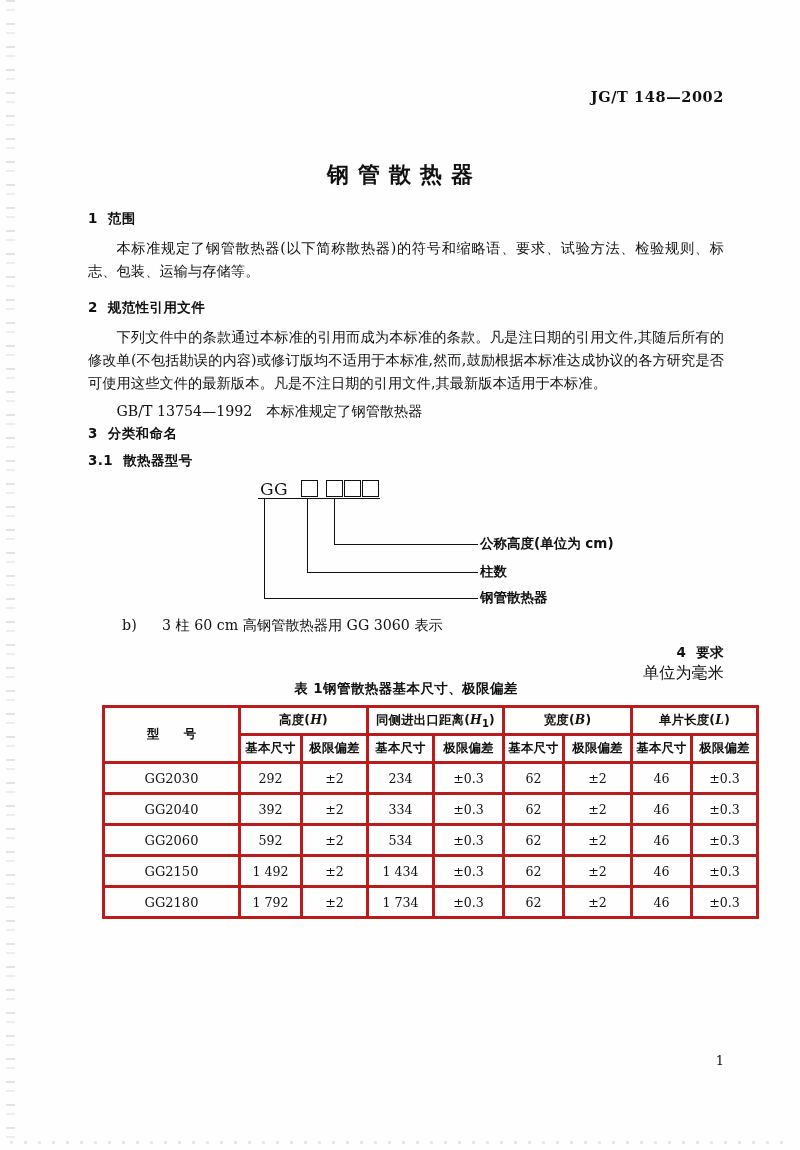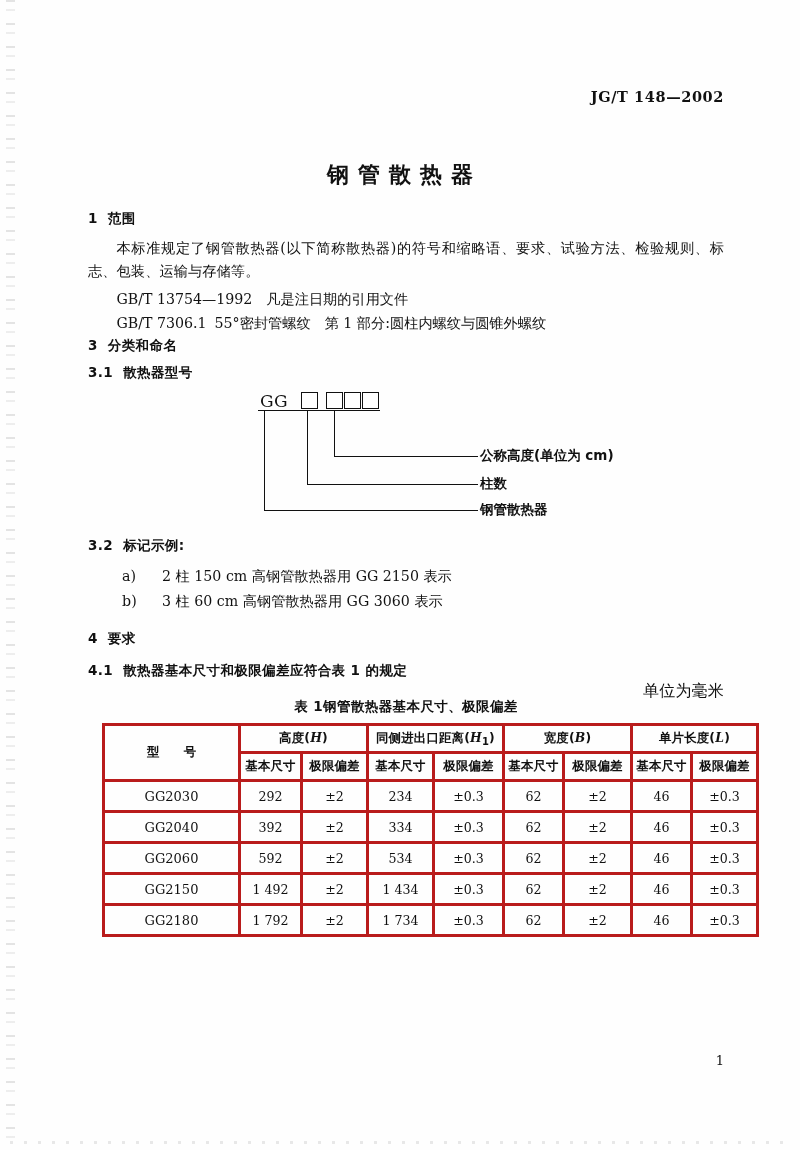--- a/index.html
+++ b/index.html
@@ -232,26 +232,27 @@
 
   <div class="doc-title">钢管散热器</div>
 
   <div class="content" style="top:210px; position:absolute;">
 
     <div class="h-sec">
       <span class="num">1</span><span>范围</span>
     </div>
     <p class="body">本标准规定了钢管散热器(以下简称散热器)的符号和缩略语、要求、试验方法、检验规则、标志、包装、运输与存储等。</p>
 
+    <div class="h-sec" style="margin-top:16px;">
+      <span class="num">2</span><span>规范性引用文件</span>
+    </div>
+    <p class="body">下列文件中的条款通过本标准的引用而成为本标准的条款。凡是注日期的引用文件,其随后所有的修改单(不包括勘误的内容)或修订版均不适用于本标准,然而,鼓励根据本标准达成协议的各方研究是否可使用这些文件的最新版本。凡是不注日期的引用文件,其最新版本适用于本标准。</p>
 
     <div class="ref-line">
-      <span>GB/T 13754—1992</span><span class="gap"></span><span>凡是注日期的引用文件</span>
-    </div>
-    <div class="ref-line">
-      <span>GB/T 7306.1</span><span class="gap-s"></span><span>55°密封管螺纹</span><span class="gap"></span><span>第 1 部分:圆柱内螺纹与圆锥外螺纹</span>
+      <span>GB/T 13754—1992</span><span class="gap"></span><span>本标准规定了钢管散热器</span>
     </div>
 
     <div class="h-sec" style="margin-top:2px;">
       <span class="num">3</span><span>分类和命名</span>
     </div>
     <div class="h-sec">
       <span class="num">3.1</span><span>散热器型号</span>
     </div>
 
     <div class="diagram">
@@ -270,35 +271,26 @@
 
       <span class="rule" style="left:219px; top:19px; width:1.3px; height:75px;"></span>
       <span class="rule" style="left:219px; top:93px; width:171px; height:1.3px;"></span>
       <span class="dg-label" style="left:392px; top:84px;">柱数</span>
 
       <span class="rule" style="left:176px; top:19px; width:1.3px; height:101px;"></span>
       <span class="rule" style="left:176px; top:119px; width:214px; height:1.3px;"></span>
       <span class="dg-label" style="left:392px; top:110px;">钢管散热器</span>
     </div>
 
-    <div class="h-sec" style="margin-top:14px;">
-      <span class="num">3.2</span><span>标记示例:</span>
-    </div>
-    <div class="item-line">
-      <span class="mk">a)</span><span>2 柱 150 cm 高钢管散热器用 GG 2150 表示</span>
-    </div>
     <div class="item-line">
       <span class="mk">b)</span><span>3 柱 60 cm 高钢管散热器用 GG 3060 表示</span>
     </div>
 
-    <div class="h-sec" style="margin-top:16px;">
+    <div class="h-sec" style="margin-top:6px;text-align:right;">
       <span class="num">4</span><span>要求</span>
-    </div>
-    <div class="h-sec" style="margin-top:14px; margin-bottom:0;">
-      <span class="num">4.1</span><span>散热器基本尺寸和极限偏差应符合表 1 的规定</span>
     </div>
 
     <div class="tbl-caption">
       <span class="capnum">表 1</span><span>钢管散热器基本尺寸、极限偏差</span>
       <span class="tbl-unit">单位为毫米</span>
     </div>
 
     <table class="spec">
       <colgroup>
         <col style="width:136px">

